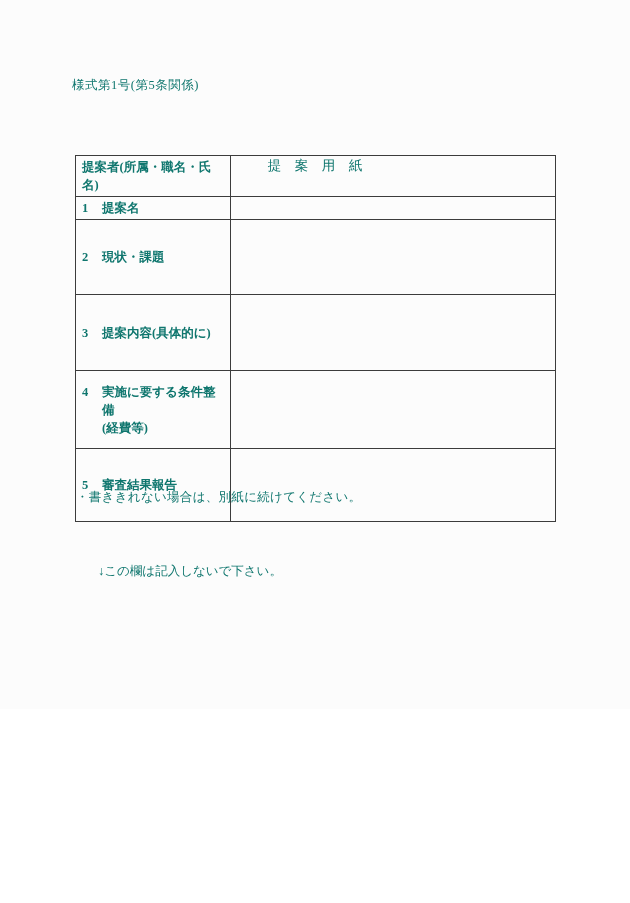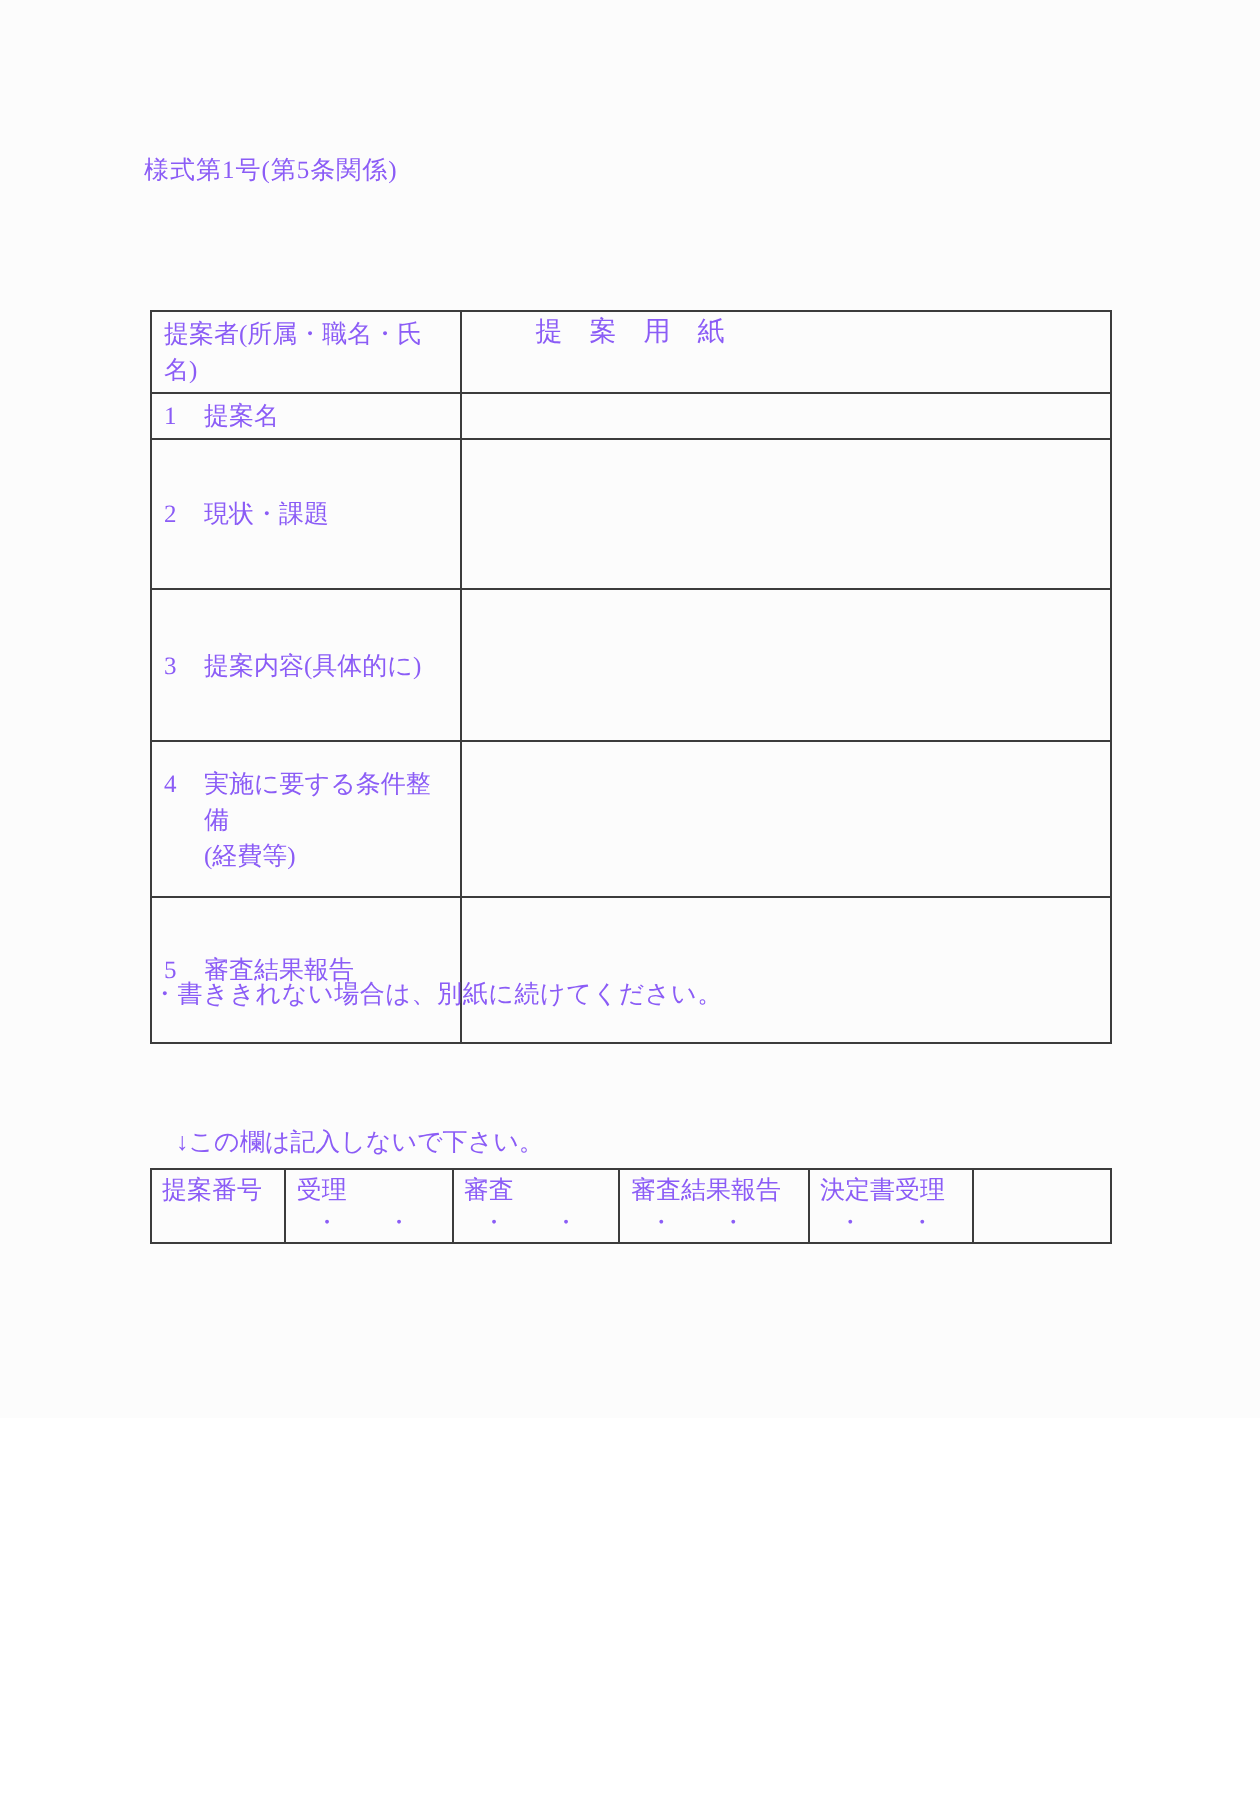--- a/index.html
+++ b/index.html
@@ -5,38 +5,38 @@
   * { box-sizing: border-box; margin: 0; padding: 0; }
   html, body { background: #ffffff; }
   body {
     width: 630px; height: 903px;
     font-family: "Liberation Serif", "DejaVu Serif", serif;
   }
   .page {
     position: relative;
     width: 630px; height: 709px;
     background: #fcfcfc;
-    color: #8b5cf6;
+    color: #0f766e;
     overflow: hidden;
   }
   .form-no {
     position: absolute;
     left: 72px; top: 77px;
     font-size: 12.5px;
     letter-spacing: 0.5px;
   }
   .doc-title {
     position: absolute;
     left: 0; right: 0; top: 132px;
     text-align: center;
     font-size: 13.5px;
     white-space: pre;
     margin-top: 25px;
   }
-  table { border-collapse: collapse; table-layout: fixed; }
+  table { border-collapse: collapse; table-layout: fixed; font-weight: bold; }
   td {
     border: 1px solid #3c3c3c;
     font-size: 12.5px;
     vertical-align: middle;
     overflow: hidden;
   }
   .main-table {
     position: absolute;
     left: 75px; top: 155px;
     width: 481px;
@@ -48,21 +48,21 @@
   .input-cell { background: transparent; }
   .notes {
     position: absolute;
     left: 76px; top: 488px;
     font-size: 12.5px;
     line-height: 1.52;
     letter-spacing: 0.3px;
   }
   .admin-instruction {
     position: absolute;
-    left: 88px; top: 563px;
+    left: 98px; top: 563px;
     font-size: 12.5px;
   }
   .admin-table {
     position: absolute;
     left: 75px; top: 584px;
     width: 481px;
   }
   .admin-table td { vertical-align: top; }
   .admin-head-cell { padding: 3px 2px 2px 5px; height: 33px; line-height: 1.25; }
   .dots { white-space: pre; padding-left: 9px; font-size: 12px; }
@@ -132,38 +132,16 @@
     </table>
 
   <div class="notes">
     <div>・書ききれない場合は、別紙に続けてください。</div>
   </div>
 
   <div class="admin-instruction">↓この欄は記入しないで下さい。</div>
 
   <table class="admin-table">
     <tbody>
-        <tr>
-      <td class="admin-head-cell" style="width:67px;">
-        <div>提案番号</div>
-      </td>
-      <td class="admin-head-cell" style="width:83px;">
-        <div>受理</div>
-        <div class="dots">・　　・</div>
-      </td>
-      <td class="admin-head-cell" style="width:83px;">
-        <div>審査</div>
-        <div class="dots">・　　・</div>
-      </td>
-      <td class="admin-head-cell" style="width:94px;">
-        <div>審査結果報告</div>
-        <div class="dots">・　　・</div>
-      </td>
-      <td class="admin-head-cell" style="width:81px;">
-        <div>決定書受理</div>
-        <div class="dots">・　　・</div>
-      </td>
-      <td class="admin-head-cell" style="width:69px;"></td>
-    </tr>
   </tbody>
     </table>
 
 </div>
 
 </body></html>

